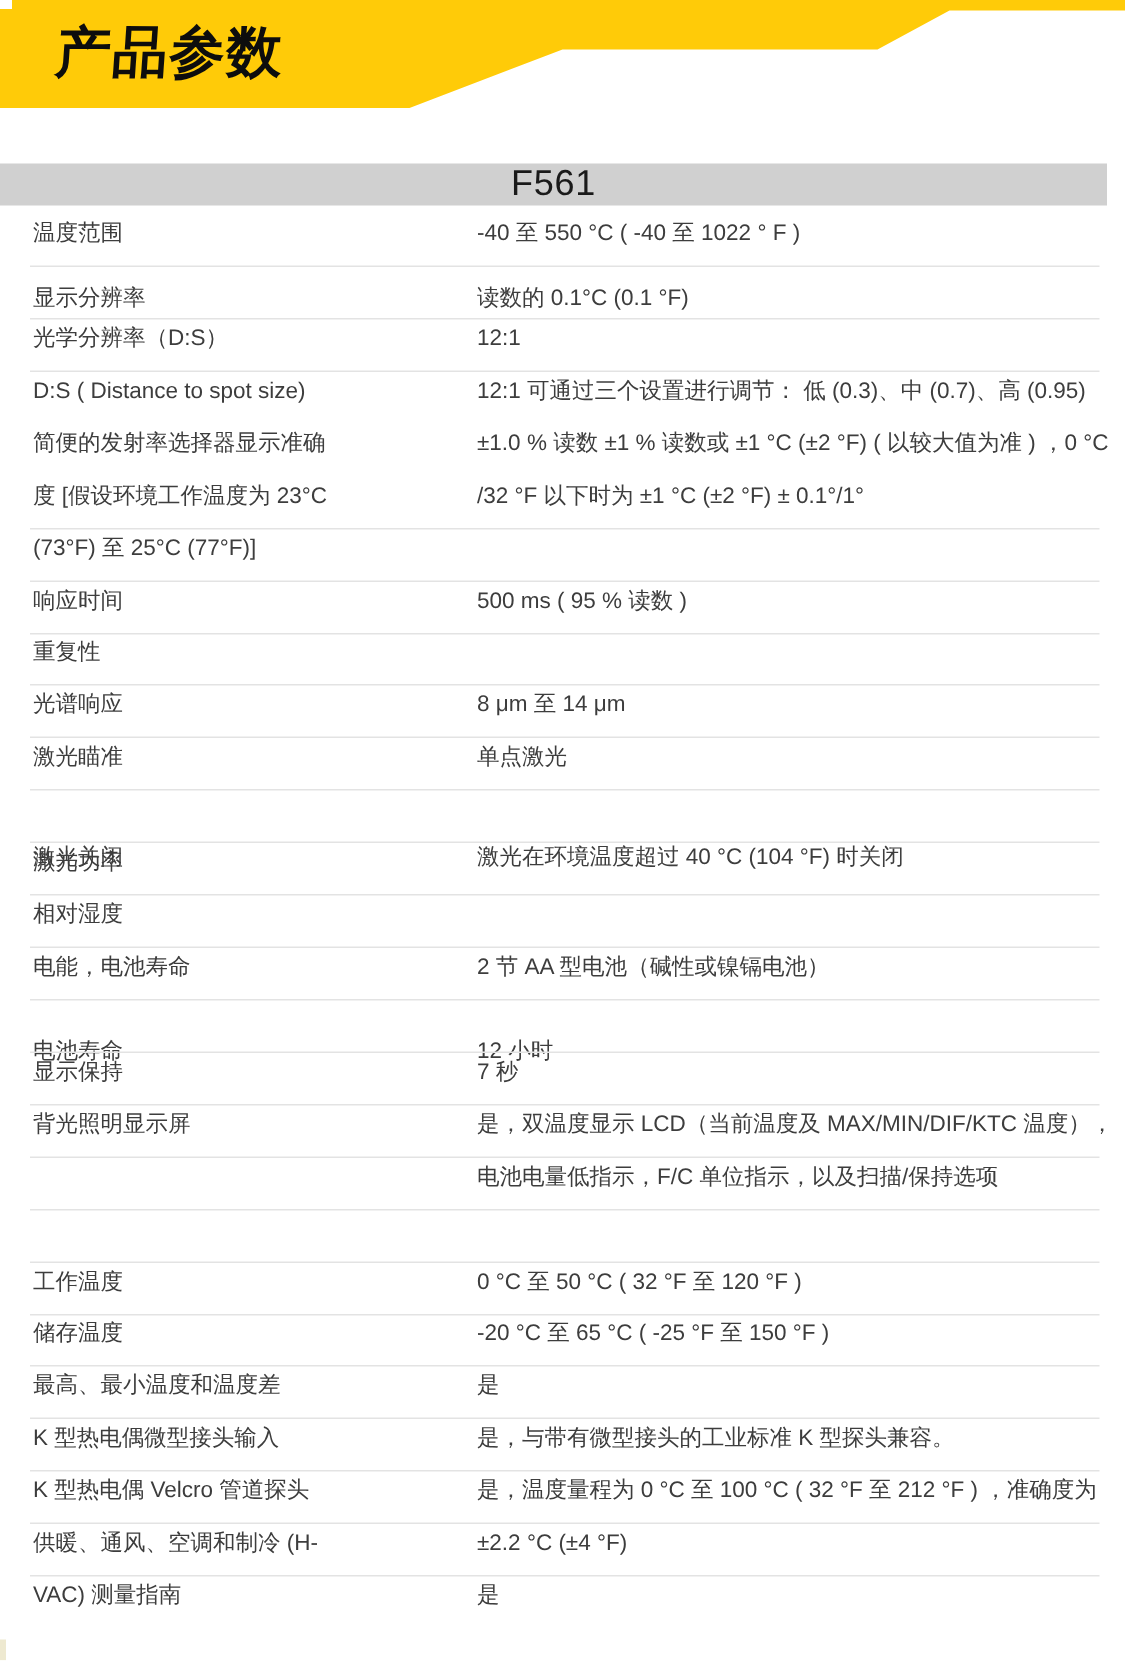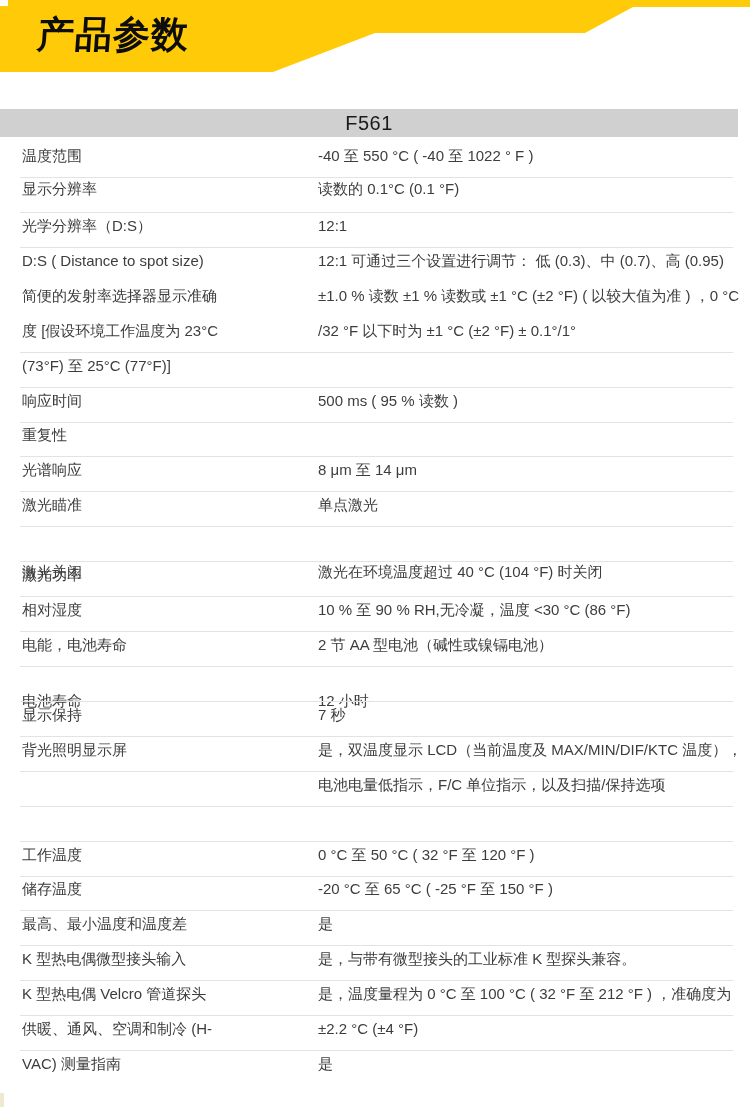--- a/index.html
+++ b/index.html
@@ -45,21 +45,21 @@
   .model-bar {
     position: absolute;
     left: 0; top: 109px;
     width: 738px; height: 28px;
     background: #d0d0d0;
     display: flex;
     align-items: center;
     justify-content: center;
   }
   .model-bar span {
-    font-size: 20px;
+    font-size: 24px;
     font-weight: 500;
     color: #1a1a1a;
     letter-spacing: 0.5px;
   }
   
   .spec-table { position: absolute; left: 0; top: 0; width: 750px; height: 798px; }
   .row { position: absolute; left: 0; width: 750px; height: 20px; }
   .cell {
     position: absolute;
     top: 0;
@@ -99,21 +99,21 @@
   <div class="model-bar">
     <span>F561</span>
   </div>
 
   <div class="spec-table" id="spec-table">
       <div class="row" style="top: 146px;">
         <span class="cell label">温度范围</span>
         <span class="cell value">-40 至 550 °C ( -40 至 1022 ° F )</span>
       </div>
       <div class="divider" style="top: 177px; background: rgb(227, 227, 227);"></div>
-      <div class="row" style="top: 179px;">
+      <div class="row" style="top: 189px;">
         <span class="cell label">显示分辨率</span>
         <span class="cell value">读数的 0.1°C (0.1 °F)</span>
       </div>
       <div class="divider" style="top: 211.9px; background: rgb(227, 227, 227);"></div>
       <div class="row" style="top: 215.8px;">
         <span class="cell label">光学分辨率（D:S）</span>
         <span class="cell value">12:1</span>
       </div>
       <div class="divider" style="top: 246.8px; background: rgb(227, 227, 227);"></div>
       <div class="row" style="top: 250.8px;">
@@ -157,21 +157,20 @@
         <span class="cell label">激光关闭</span>
         <span class="cell value">激光在环境温度超过 40 °C (104 °F) 时关闭</span>
       </div>
       <div class="divider" style="top: 561.2px; background: rgb(227, 227, 227);"></div>
       <div class="row" style="top: 565.1px;">
         <span class="cell label">激光功率</span>
       </div>
       <div class="divider" style="top: 596.1px; background: rgb(227, 227, 227);"></div>
       <div class="row" style="top: 600px;">
         <span class="cell label">相对湿度</span>
-        <span class="cell value">10 % 至 90 % RH,无冷凝，温度 &lt;30 °C (86 °F)</span>
       </div>
       <div class="divider" style="top: 631px; background: rgb(227, 227, 227);"></div>
       <div class="row" style="top: 634.9px;">
         <span class="cell label">电能，电池寿命</span>
         <span class="cell value">2 节 AA 型电池（碱性或镍镉电池）</span>
       </div>
       <div class="divider" style="top: 665.9px; background: rgb(227, 227, 227);"></div>
       <div class="row" style="top: 691px;">
         <span class="cell label">电池寿命</span>
         <span class="cell value">12 小时</span>

